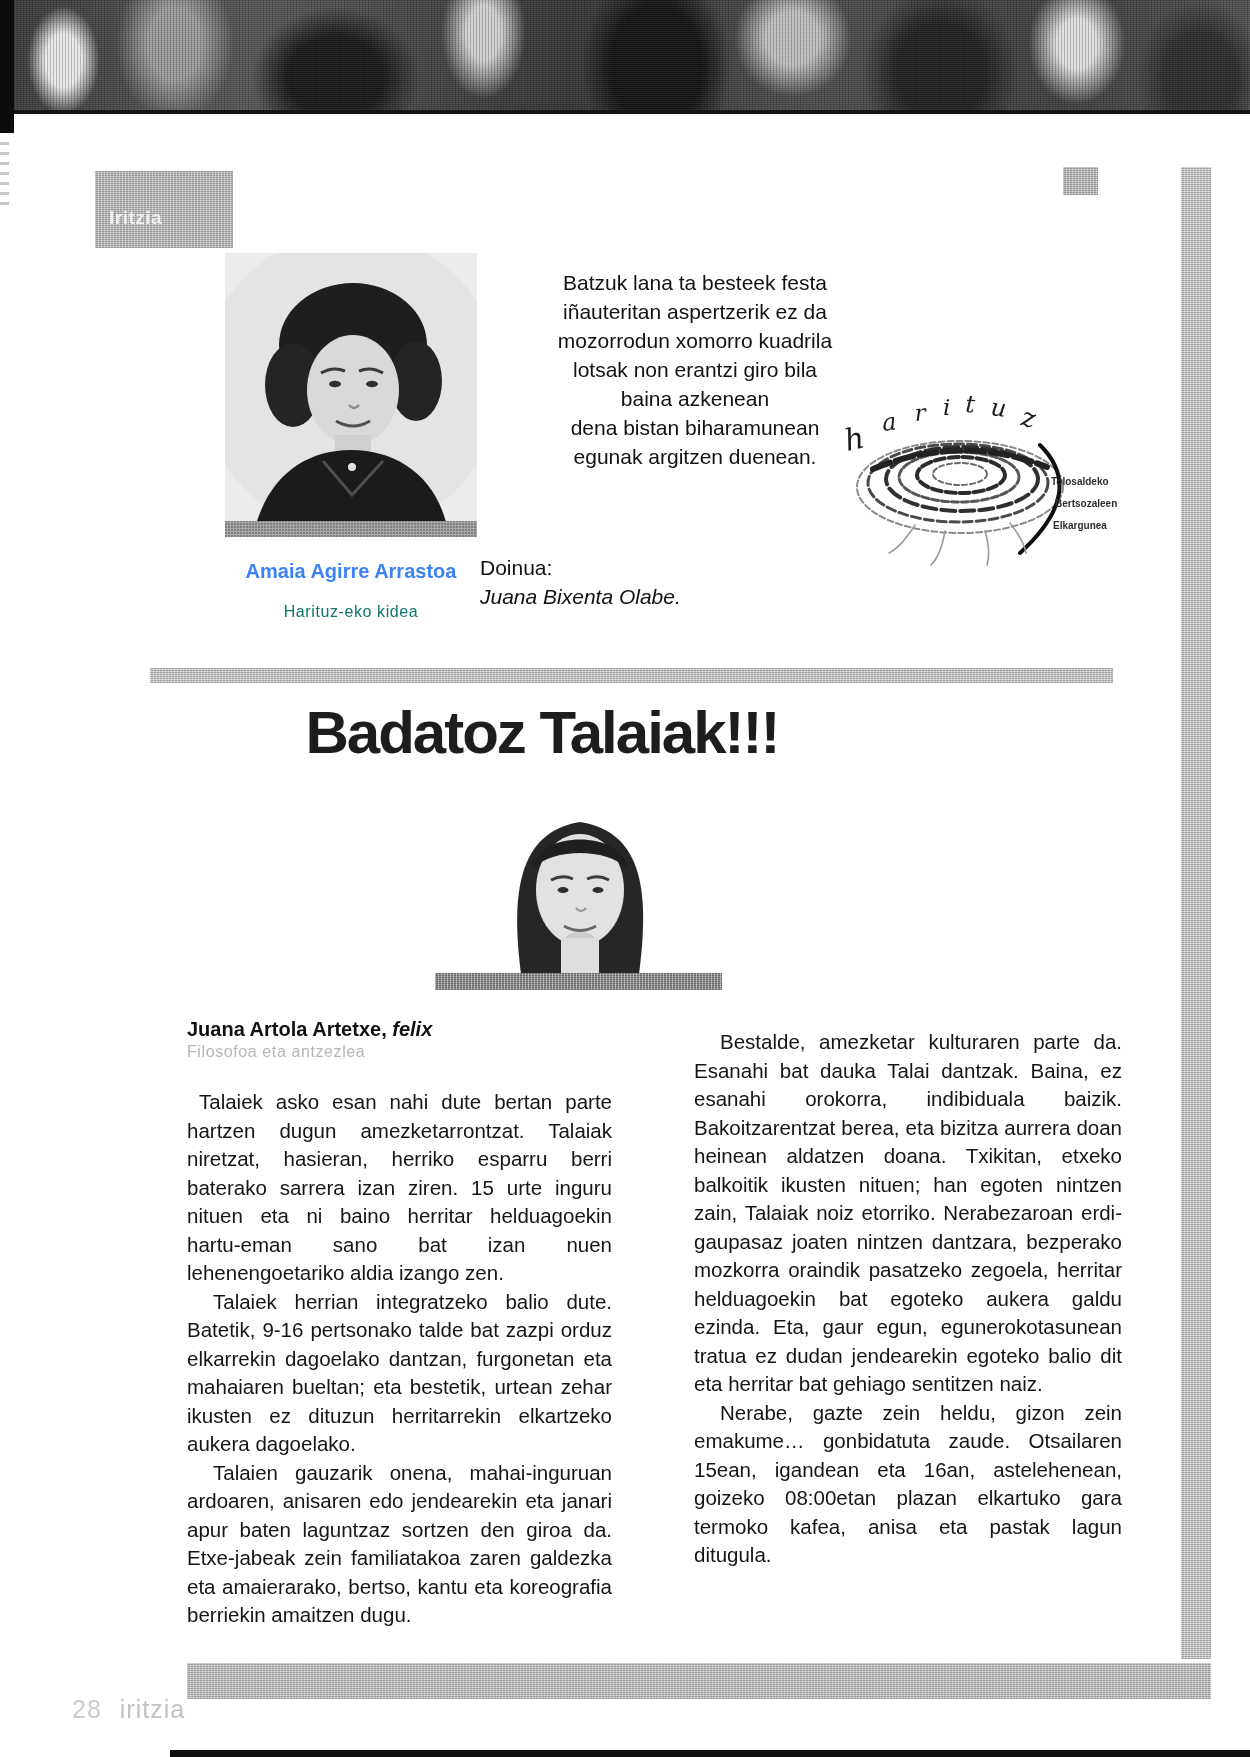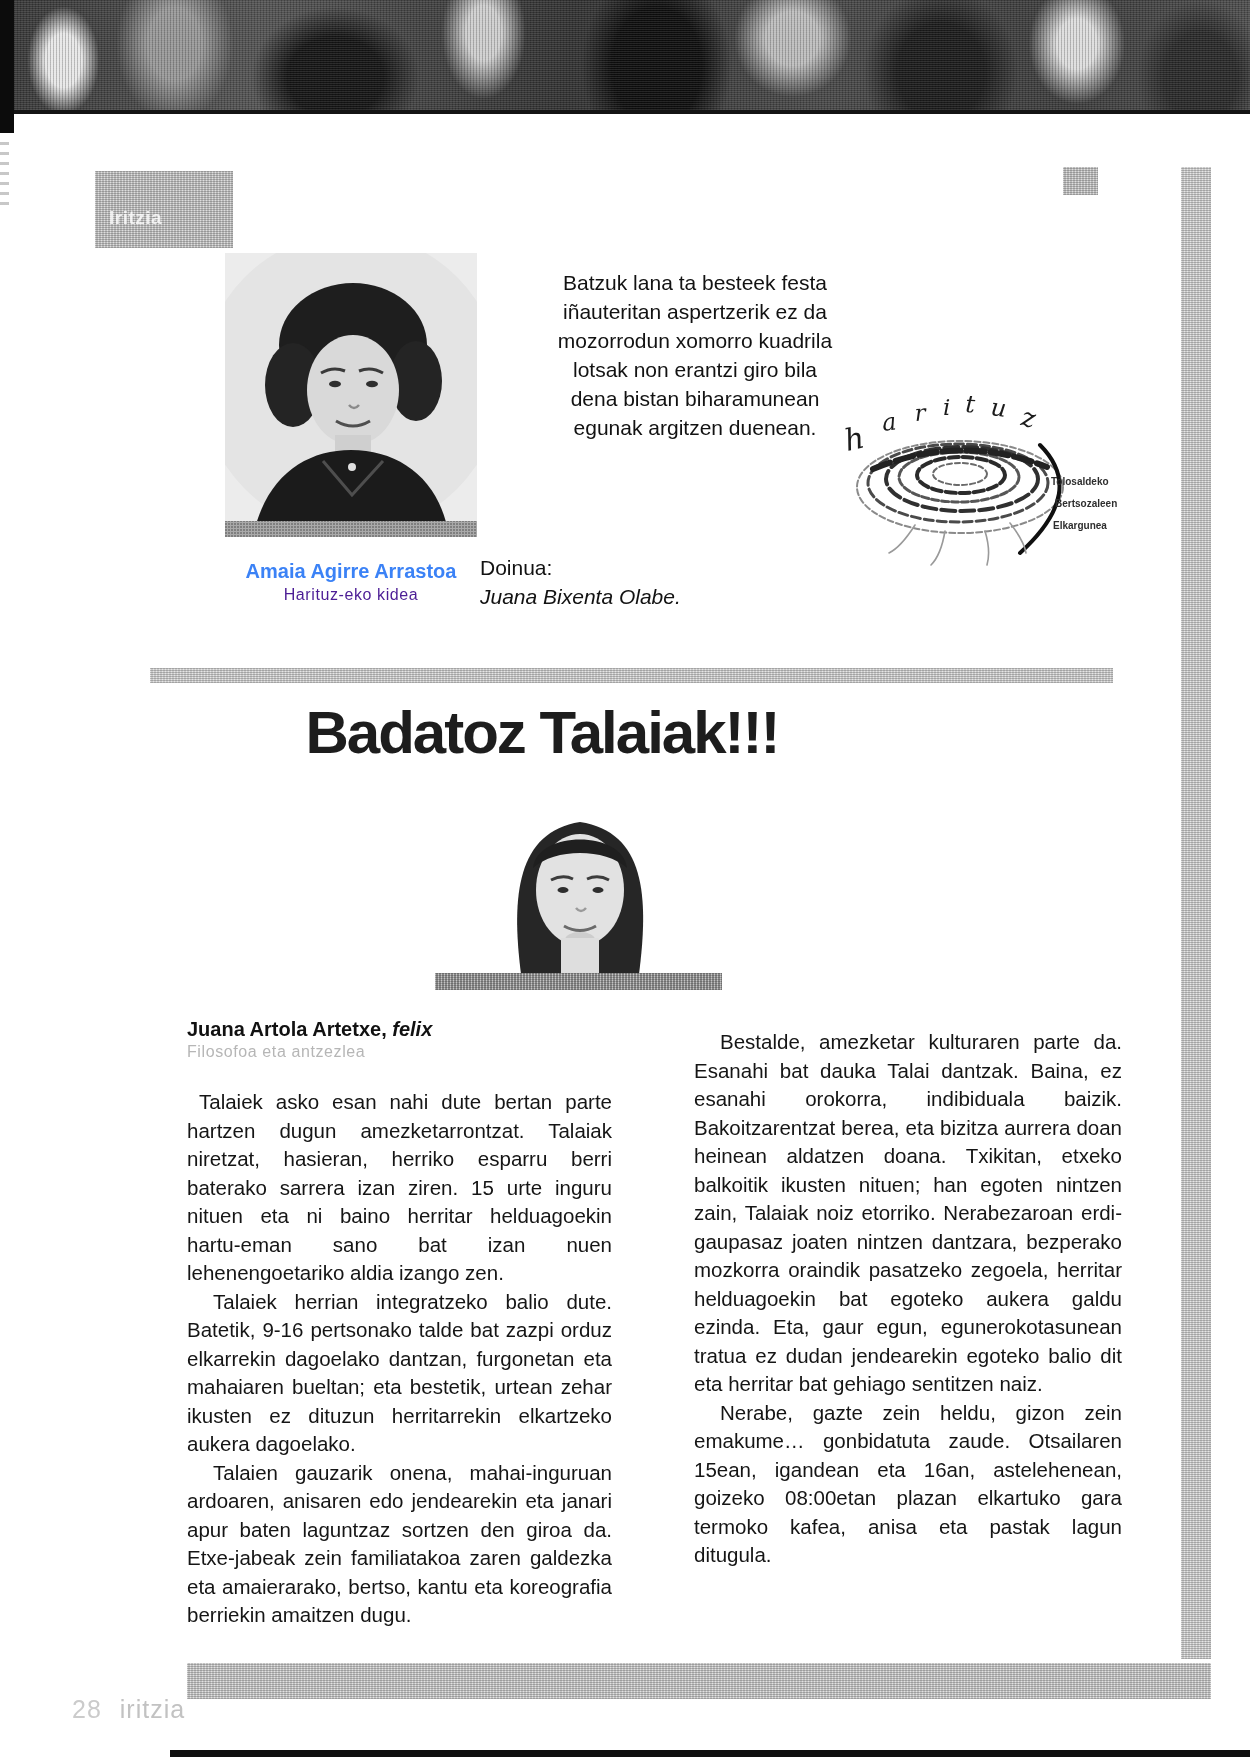--- a/index.html
+++ b/index.html
@@ -55,21 +55,21 @@
   .imanol-bar{left:435px;top:973px;width:287px;height:17px;}
 
   
   .poem{left:480px;top:268px;width:430px;text-align:center;font-size:21px;line-height:29px;color:#121212;}
   .doinua{left:480px;top:553px;width:430px;text-align:left;font-size:21px;line-height:29px;color:#121212;}
   .doinua .it{font-style:italic;}
 
   
   .caption-amaia{left:210px;top:560px;width:282px;text-align:center;}
   .cap-name{font-size:20px;font-weight:bold;color:#3b82f6;}
-  .cap-role{font-size:16px;color:#4c1d95;letter-spacing:.6px;margin-top:3px;}
+  .cap-role{font-size:16px;color:#0f766e;letter-spacing:.6px;margin-top:20px;}
 
   
   .harituz{left:835px;top:385px;width:300px;height:185px;}
   .harituz text.hl{font-family:"DejaVu Serif",serif;font-style:italic;fill:#1c1c1c;}
   .harituz text.org{font-family:"Liberation Sans",sans-serif;font-weight:bold;font-size:10px;fill:#2e2e2e;}
 
   
   .sep{height:15px;}
   .sep-top{left:150px;top:668px;width:963px;}
   .sep-bottom{left:187px;top:1663px;width:1024px;height:36px;background-color:#c4c4c4;}
@@ -141,20 +141,21 @@
       <circle cx="127" cy="214" r="4" fill="#e0e0e0"></circle>
       <rect x="0" y="268" width="252" height="16" fill="url(#dots)"></rect>
     </svg>
   </div>
 
   <div class="abs poem">
     <div>Batzuk lana ta besteek festa</div>
     <div>iñauteritan aspertzerik ez da</div>
     <div>mozorrodun xomorro kuadrila</div>
     <div>lotsak non erantzi giro bila</div>
+    <div>baina azkenean</div>
     <div>dena bistan biharamunean</div>
     <div>egunak argitzen duenean.</div>
   </div>
 
   <div class="abs doinua">
     <div>Doinua:</div>
     <div class="it">Juana Bixenta Olabe.</div>
   </div>
 
   <div class="abs caption-amaia">

